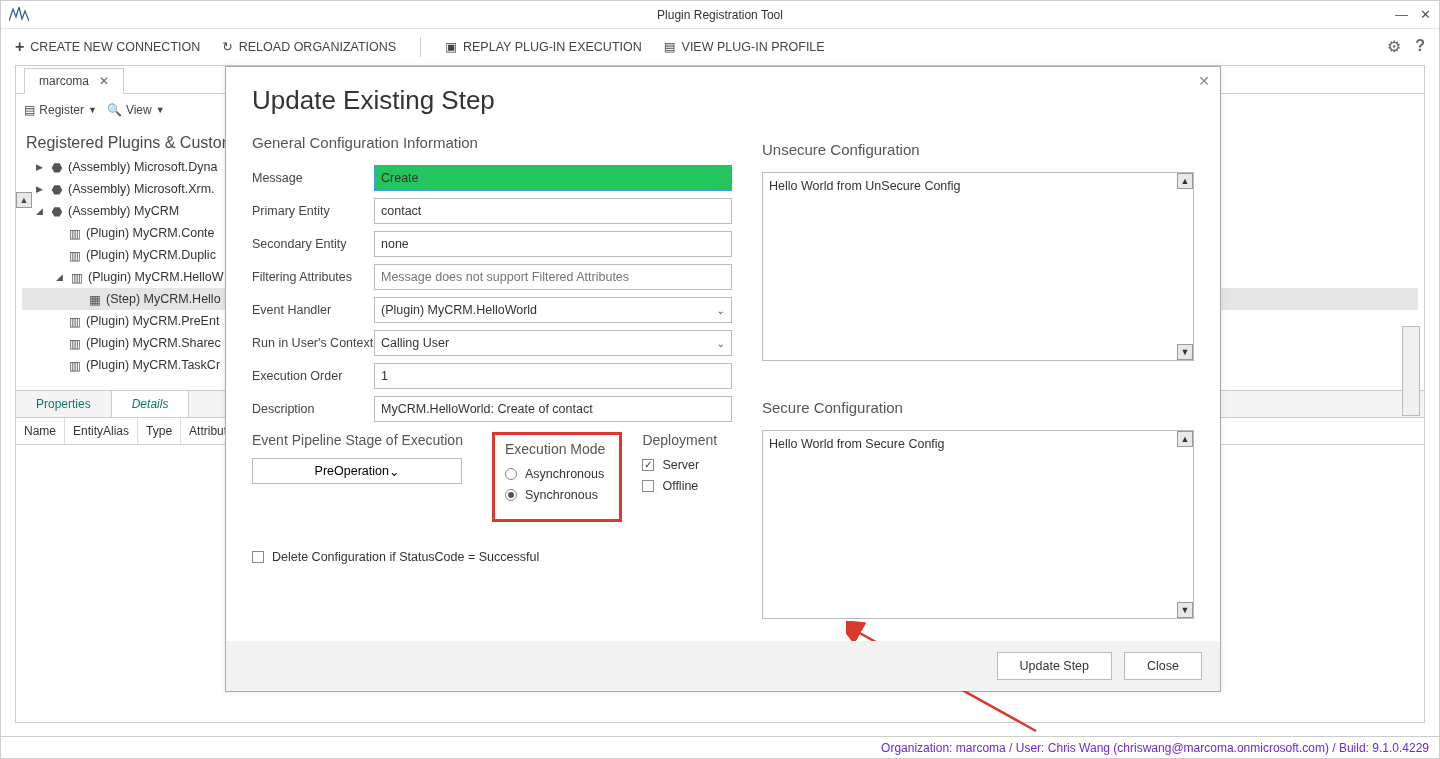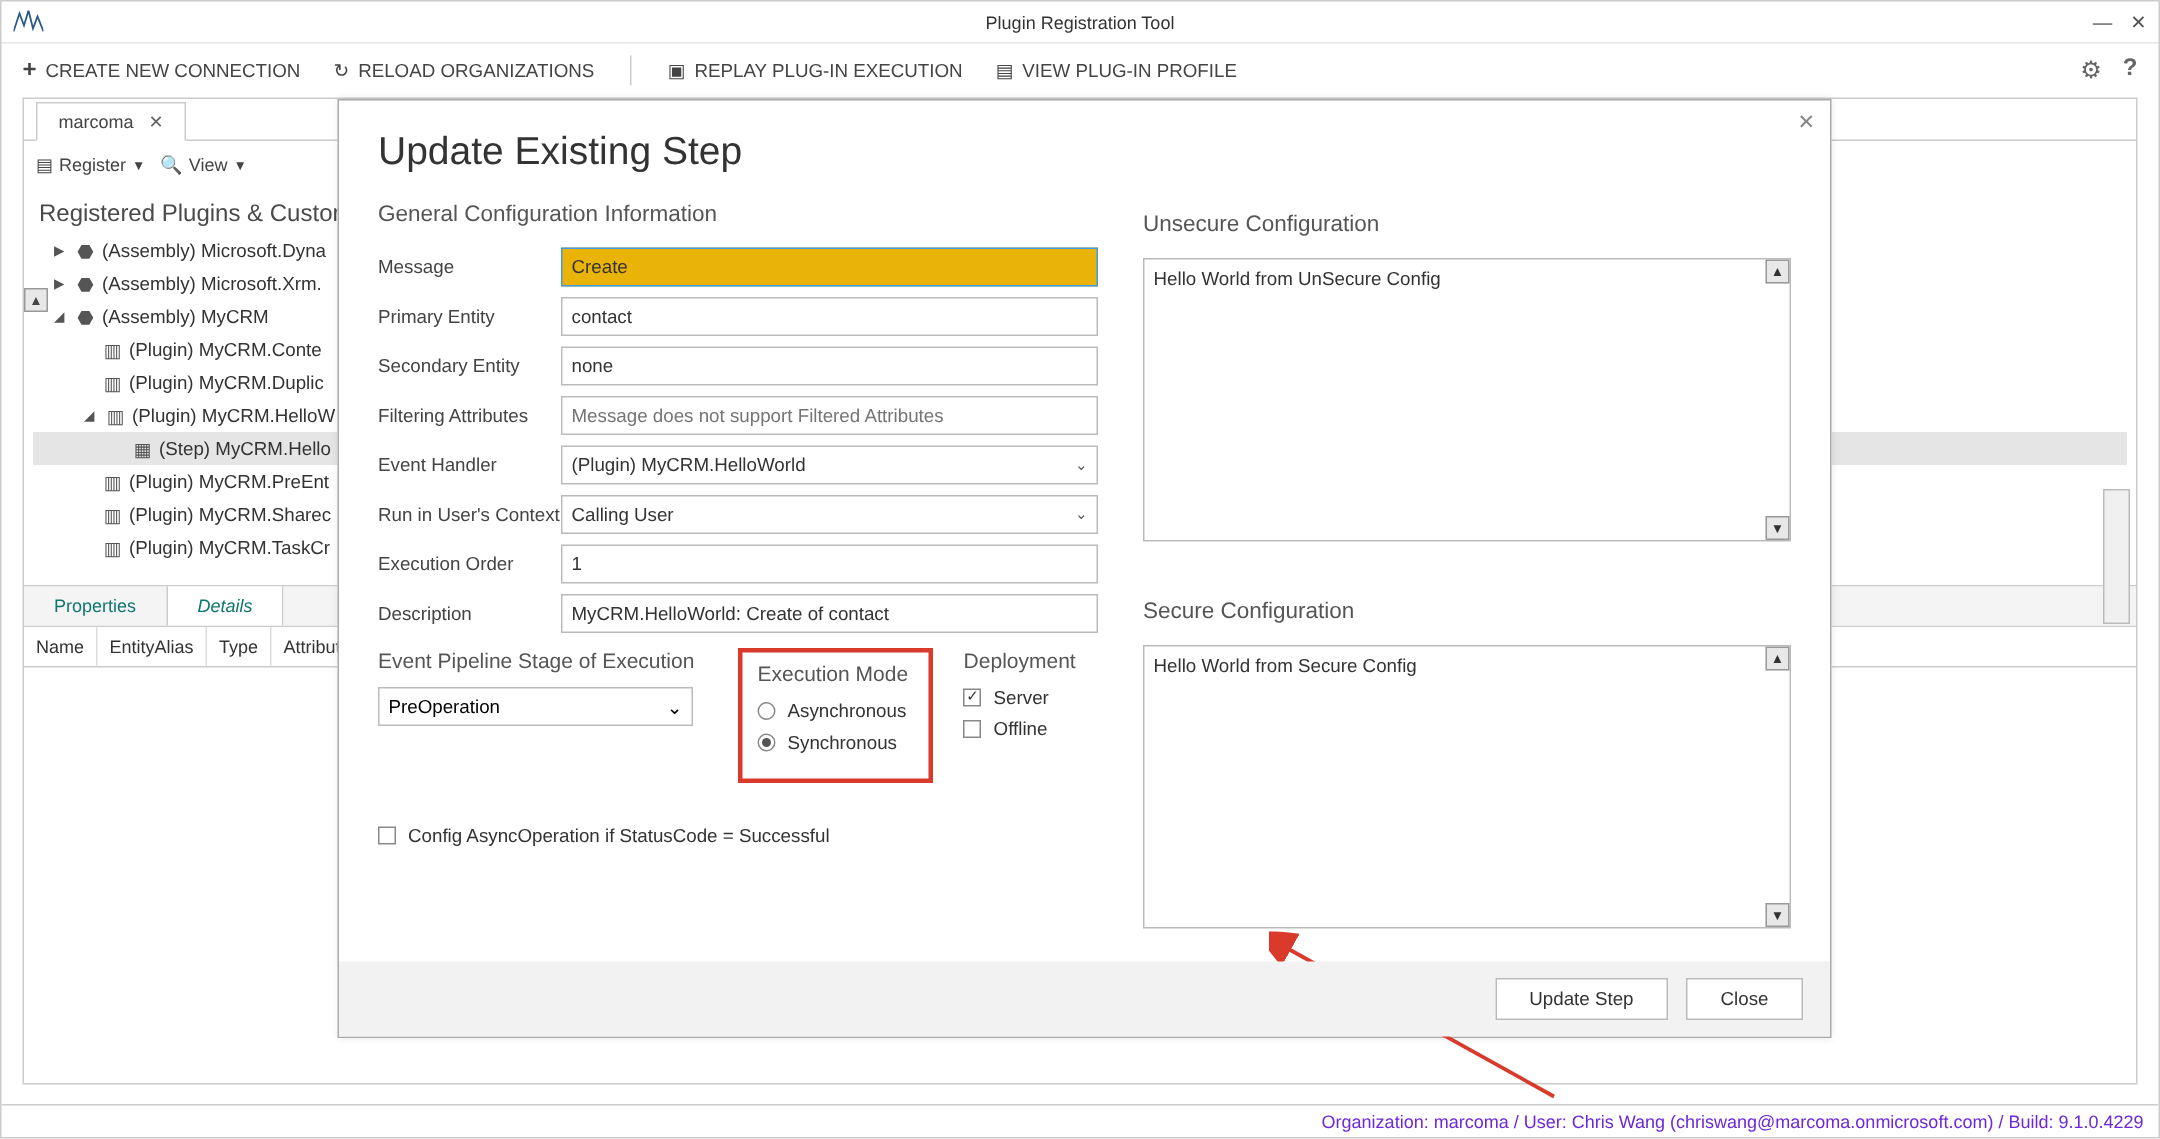--- a/index.html
+++ b/index.html
@@ -46,28 +46,28 @@
 .dialog .dclose { position: absolute; right: 10px; top: 6px; color: #888; font-size: 14px; cursor: pointer; }
 .dialog .dbody { padding: 18px 26px 0; display: flex; gap: 30px; height: calc(100% - 50px); }
 .dialog h1 { font-size: 26px; font-weight: 300; color: #333; margin-bottom: 18px; }
 .dialog h2 { font-size: 15px; font-weight: 400; color: #555; margin-bottom: 14px; }
 .leftcol { width: 480px; }
 .rightcol { flex: 1; }
 
 .frow { display: flex; align-items: center; margin-bottom: 7px; }
 .frow label { width: 122px; font-size: 12.5px; color: #444; }
 .frow input[type=text], .frow .sel { flex: 1; height: 26px; border: 1px solid #bbb; padding: 0 6px; font-size: 12.5px; color: #333; background: #fff; }
-.frow input.hl { border: 1px solid #3d9be9; background: #eab308; }
+.frow input.hl { border: 1px solid #3d9be9; background: #22c55e; }
 .frow input.dis { color: #aaa; }
 .frow .sel { display: flex; align-items: center; justify-content: space-between; }
 .frow .sel .car { color: #555; font-size: 10px; }
 
 .lowgrid { display: flex; gap: 20px; margin-top: 10px; }
 .lowcol h3 { font-size: 14px; font-weight: 400; color: #555; margin-bottom: 10px; }
-.stagebox .sel { border: 1px solid #bbb; height: 26px; display: flex; align-items: center; justify-content: space-between; padding: 0 6px; font-size: 12.5px; width: 210px; }
+.stagebox .sel { border: 1px solid #bbb; height: 26px; display: flex; align-items: center; justify-content: center; padding: 0 6px; font-size: 12.5px; width: 210px; }
 .radio-row, .check-row { display: flex; align-items: center; gap: 8px; font-size: 12.5px; color: #333; margin-bottom: 7px; }
 .radio { width: 12px; height: 12px; border: 1px solid #888; border-radius: 50%; display: inline-flex; align-items: center; justify-content: center; }
 .radio.on::after { content: ''; width: 6px; height: 6px; background: #555; border-radius: 50%; }
 .chk { width: 12px; height: 12px; border: 1px solid #888; display: inline-flex; align-items: center; justify-content: center; font-size: 10px; color: #333; line-height: 1; }
 .delrow { display: flex; align-items: center; gap: 8px; font-size: 12.5px; color: #333; margin-top: 28px; }
 
 .execbox { border: 3px solid #d93a2b; padding: 6px 14px 10px 10px; }
 
 .bigtext { border: 1px solid #bbb; height: 189px; position: relative; font-size: 12.5px; padding: 6px; color: #333; }
 .bigtext .sbtn { position: absolute; right: 0; width: 16px; height: 16px; border: 1px solid #999; background: #e8e8e8; display: flex; align-items: center; justify-content: center; font-size: 9px; }
@@ -281,21 +281,21 @@
             </div>
           <div class="check-row">
               <span class="chk"></span>
               <span>Offline</span>
             </div>
         </div>
       </div>
 
       <div class="delrow">
         <span class="chk"></span>
-        <span>Config AsyncOperation if StatusCode = Successful</span>
+        <span>Delete Configuration if StatusCode = Successful</span>
       </div>
     </div>
 
     <div class="rightcol">
       <h2 style="margin-top:56px;">Unsecure  Configuration</h2>
       <div class="bigtext">
         <span>Hello World from UnSecure Config</span>
         <div class="sbtn" style="top:0;">▲</div>
         <div class="sbtn" style="bottom:0;">▼</div>
       </div>

